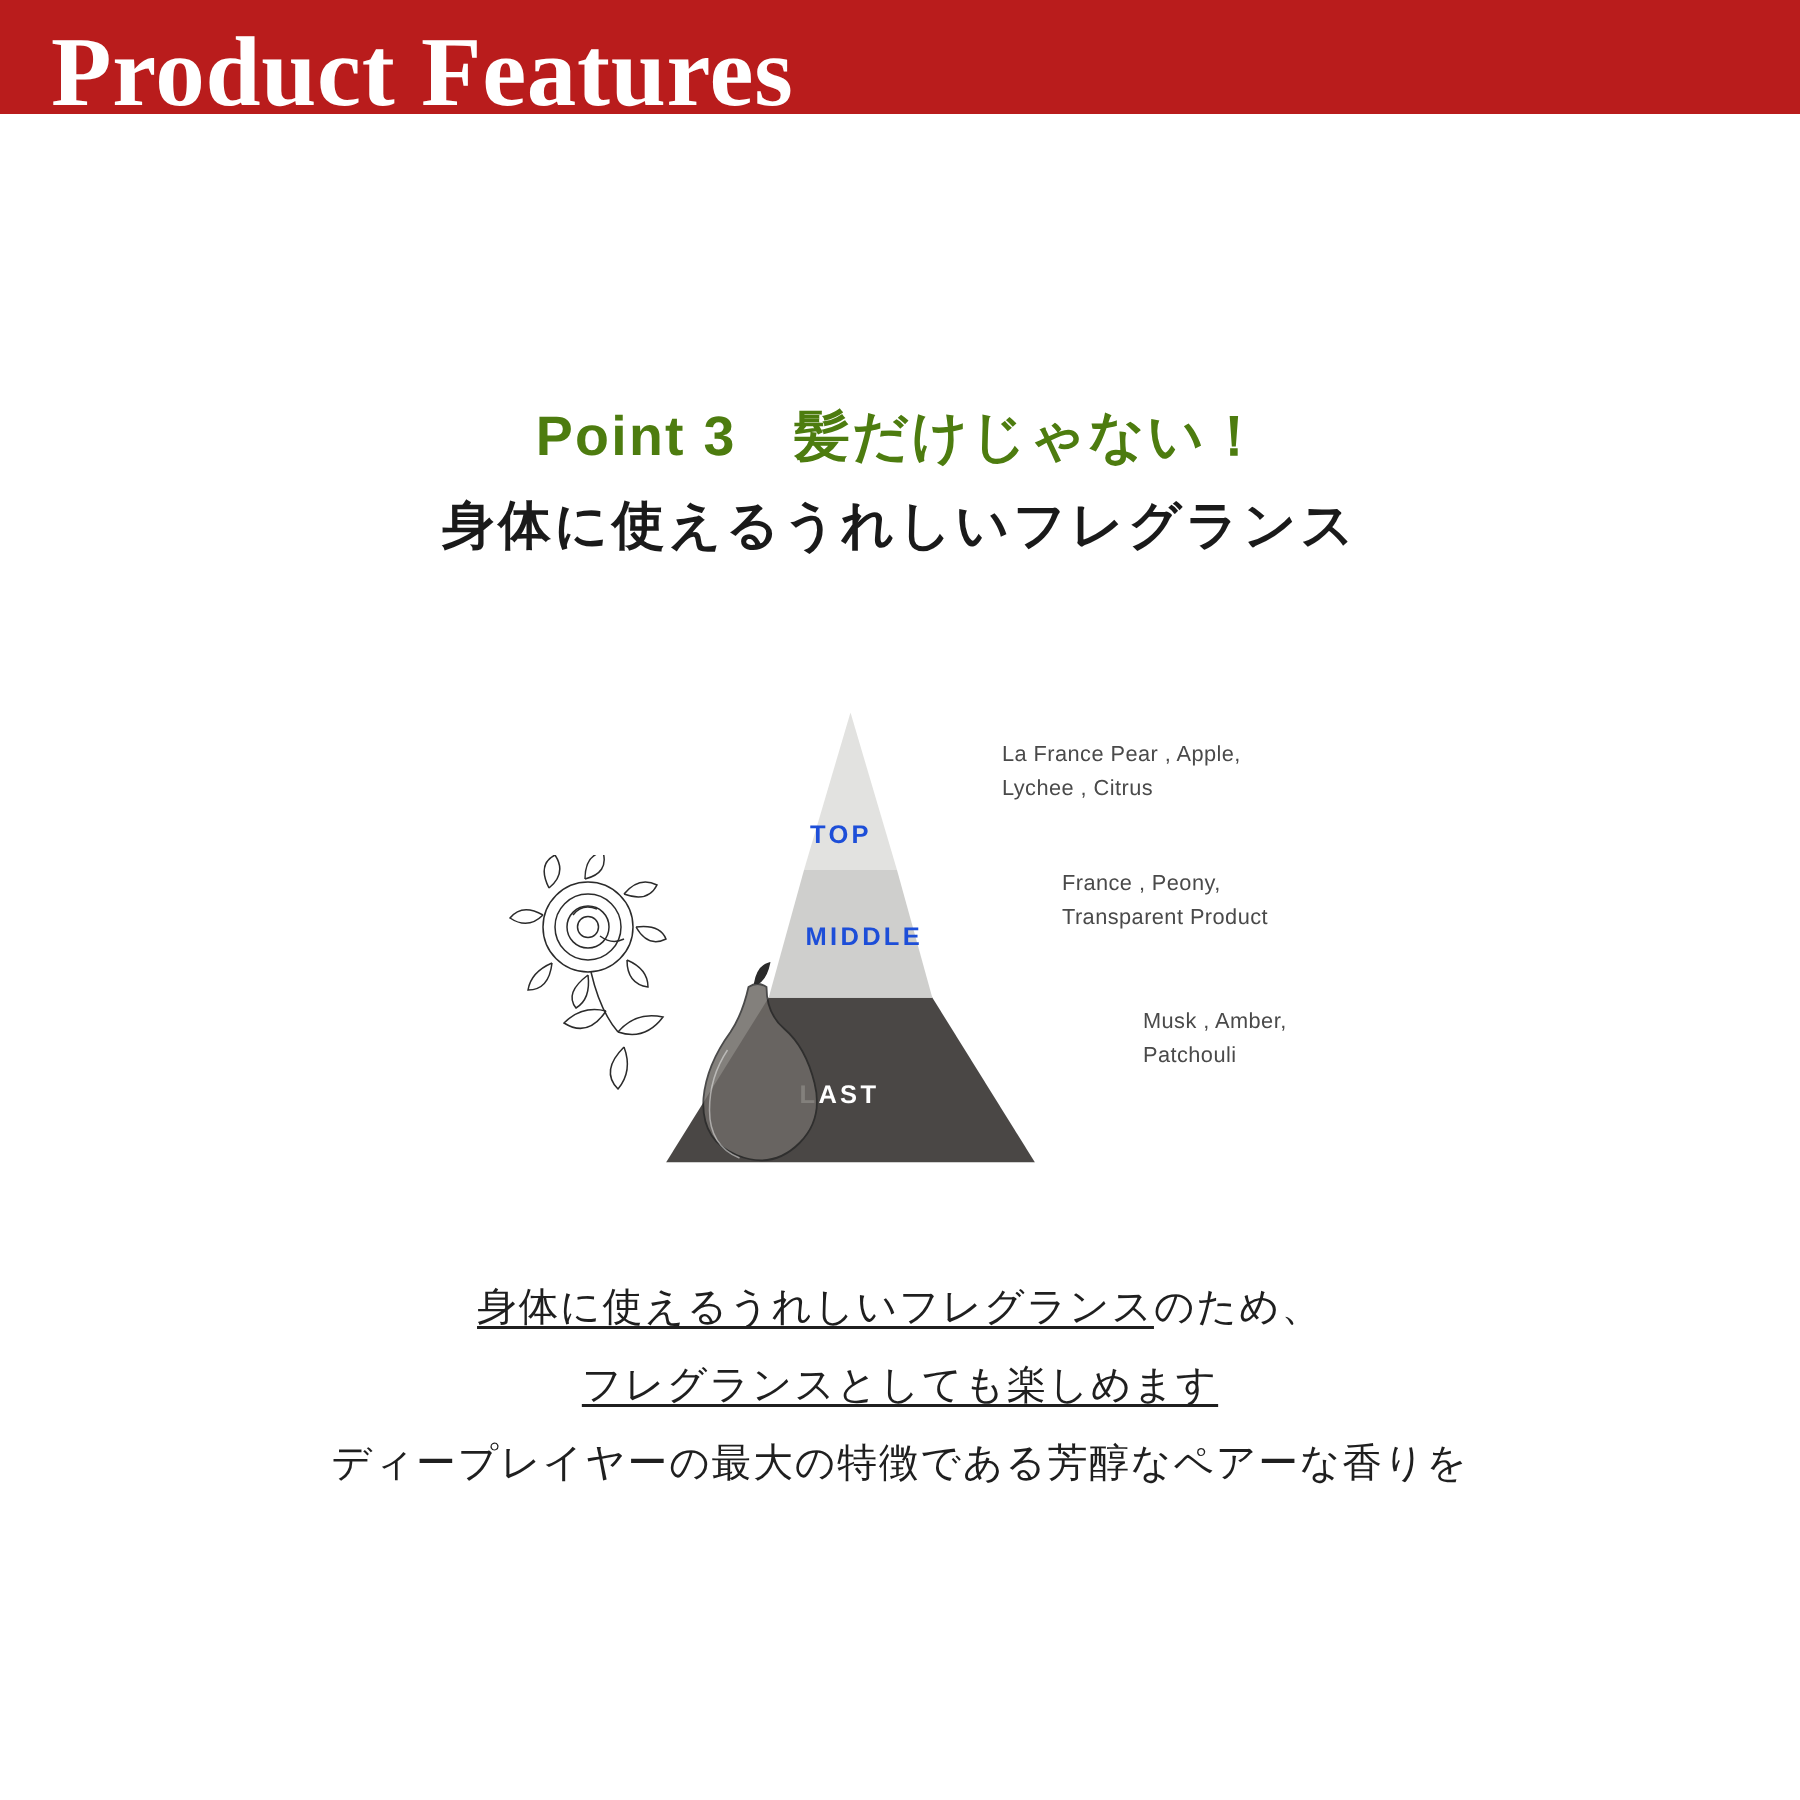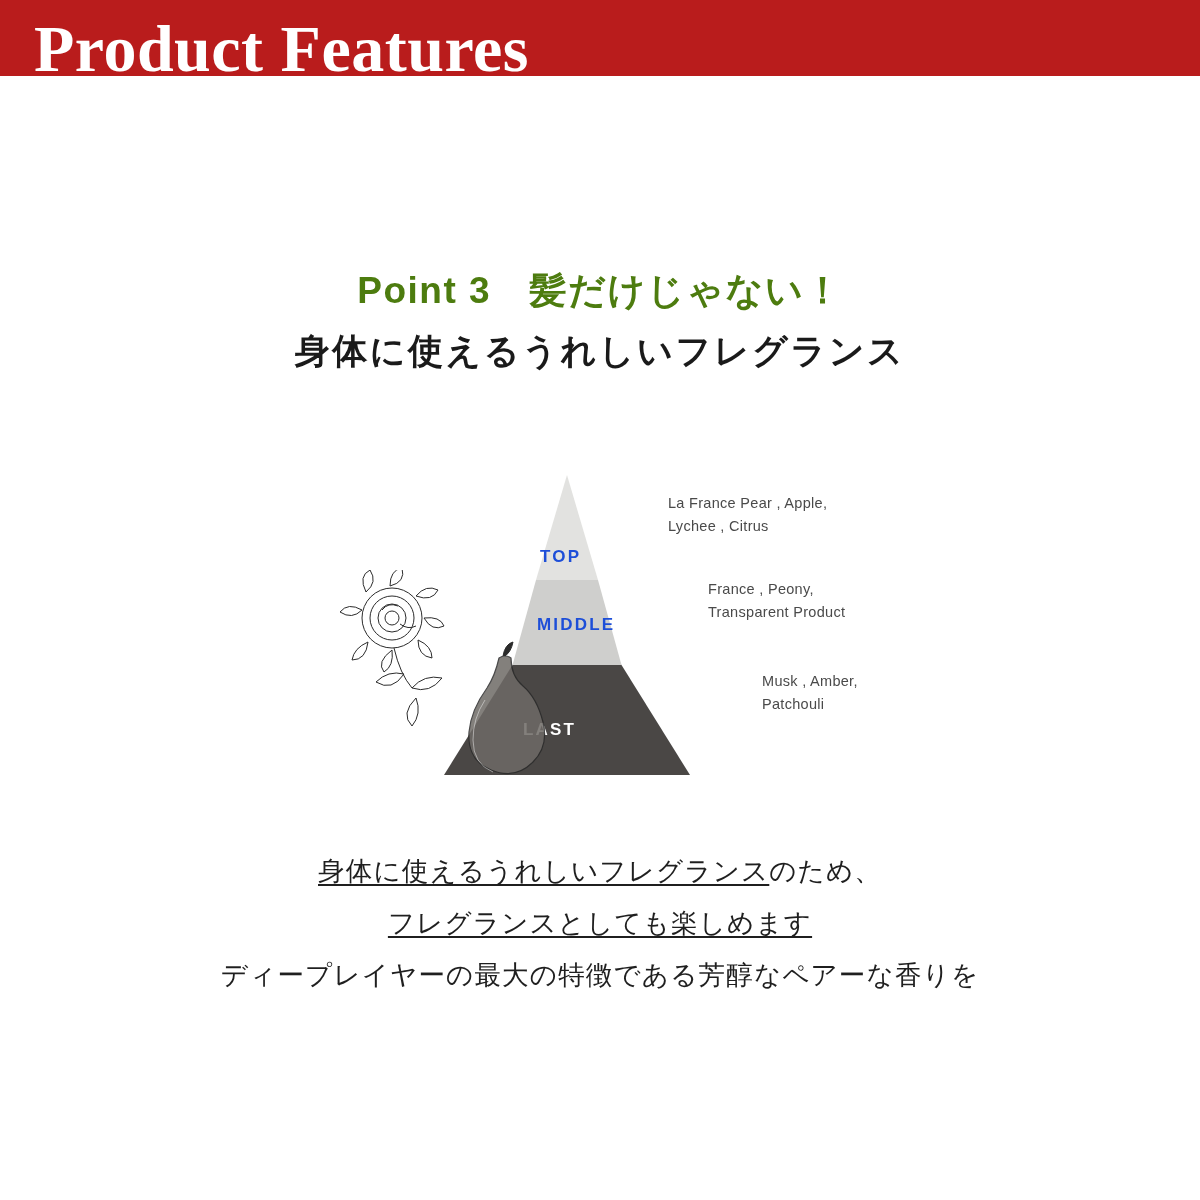--- a/index.html
+++ b/index.html
@@ -159,21 +159,21 @@
 
       <polygon points="100.5,190 209.5,190 178,140 132,140" fill="#cfcfcd"></polygon>
       <polygon points="132,140 178,140 155,103 155,103" fill="#cfcfcd"></polygon>
 
       <polygon points="100.5,190 209.5,190 186,105 124,105" fill="#cfcfcd"></polygon>
 
       <polygon points="124,105 186,105 155,0" fill="#e2e2e0"></polygon>
     </svg>
     <div class="tier-label" style="left:128px; top:72px;">TOP</div>
     <div class="tier-label" style="left:112px; top:140px;margin-left:13px;">MIDDLE</div>
-    <div class="tier-label last" style="left:111px; top:245px;">LAST</div>
+    <div class="tier-label last" style="left:121px; top:245px;">LAST</div>
   </div>
 
   <div class="notes note-top">
     <div>La France Pear , Apple,</div>
     <div>Lychee , Citrus</div>
   </div>
   <div class="notes note-middle">
     <div>France , Peony,</div>
     <div>Transparent Product</div>
   </div>

